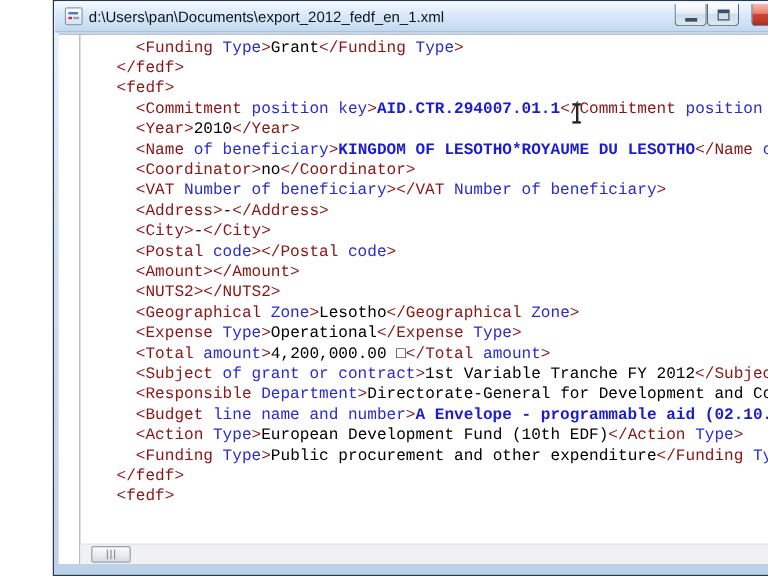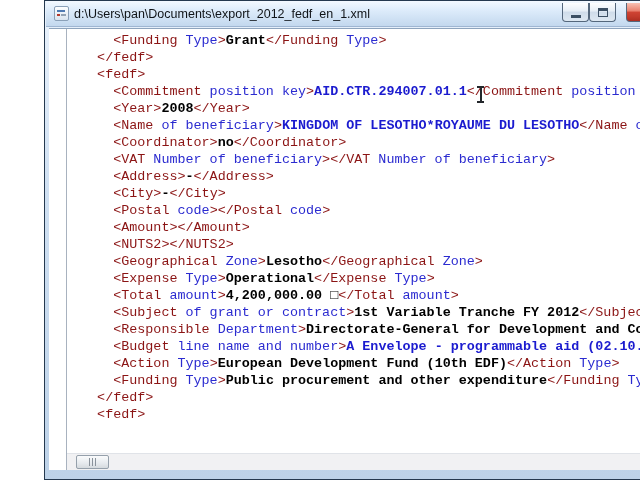--- a/index.html
+++ b/index.html
@@ -59,21 +59,21 @@
   .code-area{
     position:absolute; left:19px; top:0; right:17px; bottom:17px;
     overflow:hidden; background:#fff;
     padding:3px 0 0 5px;
     font-family:"Liberation Mono","DejaVu Sans Mono",monospace;
     font-size:13.4px; cursor:text;
   }
   .ln{ height:17px; line-height:17px; white-space:pre; }
   .seg-t{ color:var(--c-tag); }
   .seg-a{ color:var(--c-attr); }
-  .seg-b{ color:var(--c-valb); font-weight:bold; }
+  .seg-b{ color:var(--c-valb); font-weight:normal; }
   .seg-u{ color:var(--c-valu); font-weight:bold;font-family:Liberation Mono, monospace; }
 
   
   .vscroll{
     position:absolute; top:0; right:0; bottom:17px; width:17px;
     background:#f1f1f3; border-left:1px solid #e0e3e8;
   }
   .hscroll{
     position:absolute; left:18px; right:17px; bottom:0; height:17px;
     background:#f1f1f3; border-top:1px solid #e0e3e8;
@@ -142,21 +142,21 @@
   </div>
 
   <div class="client">
     <div class="gutter"></div>
 
     <div class="code-area">
         <div class="ln"><span class="seg-t">     &lt;Funding </span><span class="seg-a">Type</span><span class="seg-t">&gt;</span><span class="seg-b">Grant</span><span class="seg-t">&lt;/Funding </span><span class="seg-a">Type</span><span class="seg-t">&gt;</span></div>
         <div class="ln"><span class="seg-t">   &lt;/fedf&gt;</span></div>
         <div class="ln"><span class="seg-t">   &lt;fedf&gt;</span></div>
         <div class="ln"><span class="seg-t">     &lt;Commitment </span><span class="seg-a">position key</span><span class="seg-t">&gt;</span><span class="seg-u">AID.CTR.294007.01.1</span><span class="seg-t">&lt;/Commitment </span><span class="seg-a">position key</span></div>
-        <div class="ln"><span class="seg-t">     &lt;Year&gt;</span><span class="seg-b">2008</span><span class="seg-t">&lt;/Year&gt;</span></div>
+        <div class="ln"><span class="seg-t">     &lt;Year&gt;</span><span class="seg-b">2010</span><span class="seg-t">&lt;/Year&gt;</span></div>
         <div class="ln"><span class="seg-t">     &lt;Name </span><span class="seg-a">of beneficiary</span><span class="seg-t">&gt;</span><span class="seg-u">KINGDOM OF LESOTHO*ROYAUME DU LESOTHO</span><span class="seg-t">&lt;/Name </span><span class="seg-a">of beneficiary</span></div>
         <div class="ln"><span class="seg-t">     &lt;Coordinator&gt;</span><span class="seg-b">no</span><span class="seg-t">&lt;/Coordinator&gt;</span></div>
         <div class="ln"><span class="seg-t">     &lt;VAT </span><span class="seg-a">Number of beneficiary</span><span class="seg-t">&gt;&lt;/VAT </span><span class="seg-a">Number of beneficiary</span><span class="seg-t">&gt;</span></div>
         <div class="ln"><span class="seg-t">     &lt;Address&gt;</span><span class="seg-b">-</span><span class="seg-t">&lt;/Address&gt;</span></div>
         <div class="ln"><span class="seg-t">     &lt;City&gt;</span><span class="seg-b">-</span><span class="seg-t">&lt;/City&gt;</span></div>
         <div class="ln"><span class="seg-t">     &lt;Postal </span><span class="seg-a">code</span><span class="seg-t">&gt;&lt;/Postal </span><span class="seg-a">code</span><span class="seg-t">&gt;</span></div>
         <div class="ln"><span class="seg-t">     &lt;Amount&gt;&lt;/Amount&gt;</span></div>
         <div class="ln"><span class="seg-t">     &lt;NUTS2&gt;&lt;/NUTS2&gt;</span></div>
         <div class="ln"><span class="seg-t">     &lt;Geographical </span><span class="seg-a">Zone</span><span class="seg-t">&gt;</span><span class="seg-b">Lesotho</span><span class="seg-t">&lt;/Geographical </span><span class="seg-a">Zone</span><span class="seg-t">&gt;</span></div>
         <div class="ln"><span class="seg-t">     &lt;Expense </span><span class="seg-a">Type</span><span class="seg-t">&gt;</span><span class="seg-b">Operational</span><span class="seg-t">&lt;/Expense </span><span class="seg-a">Type</span><span class="seg-t">&gt;</span></div>

